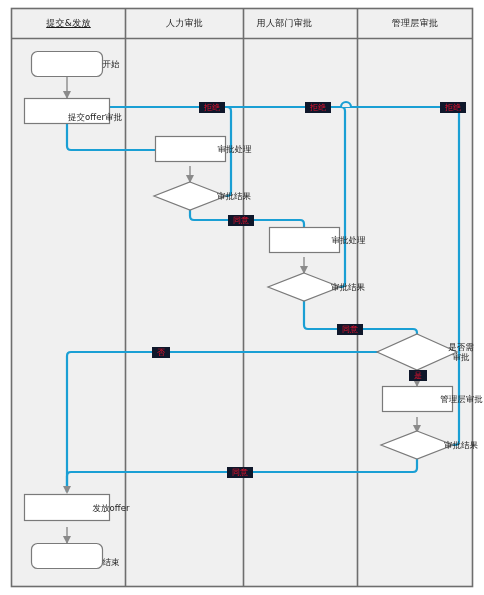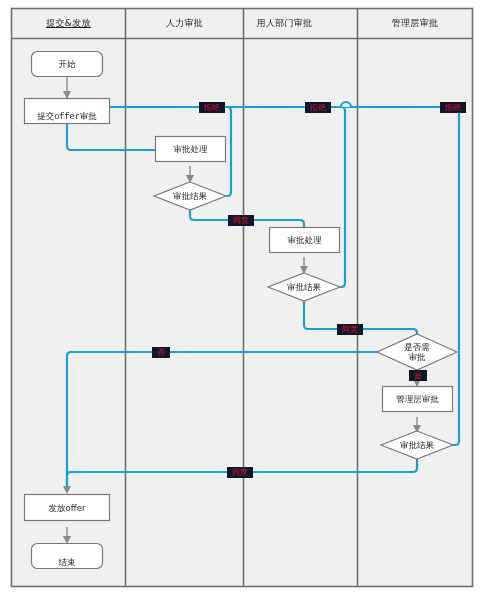--- a/index.html
+++ b/index.html
@@ -8,20 +8,21 @@
   #diagram{position:absolute;left:0;top:0;width:484px;height:595px;}
   .node-label{
     position:absolute;
     display:flex;align-items:center;justify-content:center;
     text-align:center;
     color:#1b1b1b;
     font-size:8.5px;
     line-height:10px;
     pointer-events:none;
     white-space:pre-line;
+    margin-left:44px;
   }
   .lane-title{
     position:absolute;
     display:flex;align-items:center;justify-content:center;
     color:#1b1b1b;font-size:9px;letter-spacing:.3px;
   }
   .edge-label{
     position:absolute;
     display:flex;align-items:center;justify-content:center;
     color:#e8112d;font-size:8px;line-height:9px;
@@ -114,21 +115,21 @@
     <span>人力审批</span>
   </div>
   <div class="lane-title" style="left:228px;top:9px;width:113px;height:29px;">
     <span>用人部门审批</span>
   </div>
   <div class="lane-title" style="left:358px;top:9px;width:114px;height:29px;">
     <span>管理层审批</span>
   </div>
 
   <div class="node-label" style="left:32px;top:52px;width:70px;height:24px;">开始</div>
-  <div class="node-label" style="left:25px;top:99px;width:84px;height:36px;font-family:Liberation Mono, monospace;">提交offer审批</div>
+  <div class="node-label" style="left:9px;top:99px;width:84px;height:36px;">提交offer审批</div>
   <div class="node-label" style="left:156px;top:137px;width:69px;height:24px;">审批处理</div>
   <div class="node-label" style="left:158px;top:186px;width:64px;height:20px;">审批结果</div>
   <div class="node-label" style="left:270px;top:228px;width:69px;height:24px;">审批处理</div>
   <div class="node-label" style="left:272px;top:277px;width:64px;height:20px;">审批结果</div>
   <div class="node-label" style="left:391px;top:338px;width:52px;height:28px;">是否需
 审批</div>
   <div class="node-label" style="left:383px;top:387px;width:69px;height:24px;">管理层审批</div>
   <div class="node-label" style="left:385px;top:435px;width:64px;height:20px;">审批结果</div>
   <div class="node-label" style="left:25px;top:495px;width:84px;height:25px;">发放offer</div>
   <div class="node-label" style="left:32px;top:544px;width:70px;height:36px;">结束</div>

